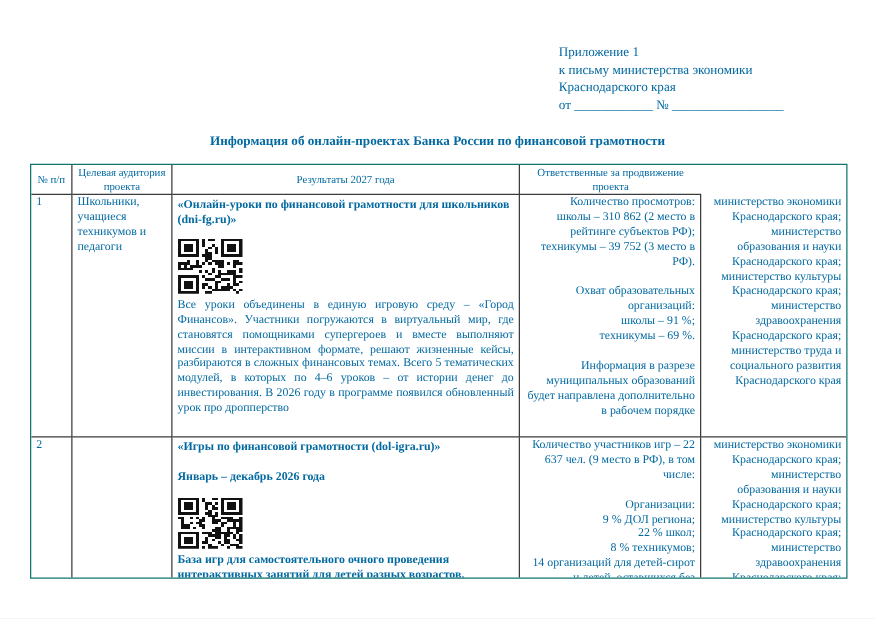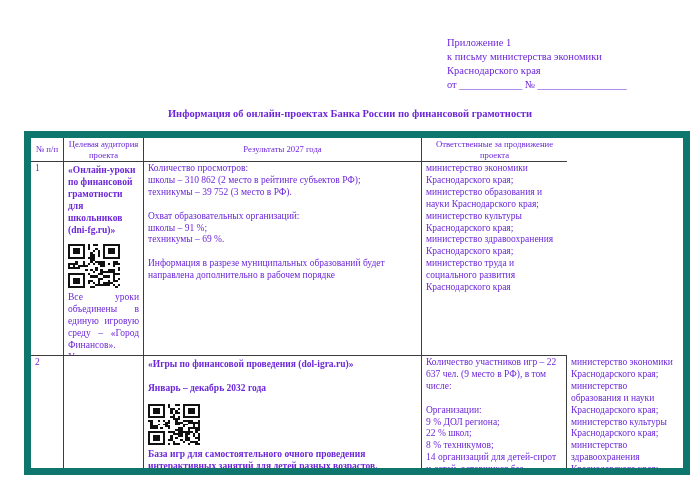--- a/index.html
+++ b/index.html
@@ -1,46 +1,46 @@
 <!DOCTYPE html>
 <html><head>
 <meta charset="utf-8">
 <style>
   html,body{margin:0;padding:0;background:#e8e8e8;}
   .page{
     position:relative;width:700px;height:495px;background:#ffffff;
-    font-family:"Liberation Serif","DejaVu Serif",serif;color:#6d28d9;
+    font-family:"Liberation Serif","DejaVu Serif",serif;color:#0369a1;
     overflow:hidden;margin:0 auto;
   }
   .appendix{
     position:absolute;left:447px;top:36px;font-size:10.5px;line-height:14px;
   }
   .doc-title{
     position:absolute;left:0;top:108px;width:100%;text-align:center;
     font-weight:bold;font-size:10.5px;
   }
   .table-wrap{
     position:absolute;left:24px;top:131px;width:652px;height:330px;
-    border:7px solid #0f766e;overflow:hidden;box-sizing:content-box;
+    border:1px solid #0f766e;overflow:hidden;box-sizing:content-box;
   }
   .trow{display:grid;grid-template-columns:33px 80px 278px 145px 116px;}
   .thead{height:24px;}
   .row1{height:194px;}
   .row2{height:210px;}
   .c{
     border-right:1px solid #3c3c3c;border-bottom:1px solid #3c3c3c;
     padding:2px 4px;font-size:9.5px;line-height:11.9px;overflow:hidden;
     box-sizing:border-box;
   }
   .c:last-child{border-right:none;}
   .hc{
     display:flex;align-items:center;justify-content:center;text-align:center;
     font-size:8.7px;line-height:10.5px;padding:1px 2px;
   }
-  .pre{white-space:pre-line;}
+  .pre{white-space:pre-line;text-align:right;}
   .just{text-align:justify;}
   .pname{font-weight:bold;margin-top:1px;}
   .pperiod{font-weight:bold;margin-top:12px;}
   .qr{width:52px;height:44px;margin-top:8px;}
   .qr svg{width:100%;height:100%;display:block;}
   .pdesc{margin-top:4px;}
   .row2 .qr{margin-top:9px;height:41px;}
   .bold{font-weight:bold;}
   .cell-pad{padding-top:1px;}
 </style>
@@ -62,20 +62,21 @@
 
     <div class="trow thead">
       <div class="c hc">№ п/п</div>
       <div class="c hc">Целевая аудитория проекта</div>
       <div class="c hc">Результаты 2027 года</div>
       <div class="c hc">Ответственные за продвижение проекта</div>
     </div>
 
     <div class="trow row1">
       <div class="c cell-pad">1</div>
+      <div class="c cell-pad">Школьники, учащиеся техникумов и педагоги</div>
       <div class="c">
         <div class="pname">«Онлайн-уроки по финансовой грамотности для школьников (dni-fg.ru)»</div>
         <div class="qr">
             <svg viewBox="0 0 21 21" preserveAspectRatio="none" shape-rendering="crispEdges" fill="#111">
               <rect x="0" y="0" width="1" height="1"></rect>
               <rect x="1" y="0" width="1" height="1"></rect>
               <rect x="2" y="0" width="1" height="1"></rect>
               <rect x="3" y="0" width="1" height="1"></rect>
               <rect x="4" y="0" width="1" height="1"></rect>
               <rect x="5" y="0" width="1" height="1"></rect>
@@ -302,22 +303,22 @@
 министерство образования и науки Краснодарского края;
 министерство культуры Краснодарского края;
 министерство здравоохранения Краснодарского края;
 министерство труда и социального развития Краснодарского края</div>
     </div>
 
     <div class="trow row2">
       <div class="c cell-pad">2</div>
       <div class="c cell-pad"></div>
       <div class="c">
-        <div class="pname">«Игры по финансовой проведения (dol-igra.ru)»</div>
-        <div class="pperiod">Январь – декабрь 2032 года</div>
+        <div class="pname">«Игры по финансовой грамотности (dol-igra.ru)»</div>
+        <div class="pperiod">Январь – декабрь 2026 года</div>
         <div class="qr">
             <svg viewBox="0 0 21 21" preserveAspectRatio="none" shape-rendering="crispEdges" fill="#111">
               <rect x="0" y="0" width="1" height="1"></rect>
               <rect x="1" y="0" width="1" height="1"></rect>
               <rect x="2" y="0" width="1" height="1"></rect>
               <rect x="3" y="0" width="1" height="1"></rect>
               <rect x="4" y="0" width="1" height="1"></rect>
               <rect x="5" y="0" width="1" height="1"></rect>
               <rect x="6" y="0" width="1" height="1"></rect>
               <rect x="8" y="0" width="1" height="1"></rect>

